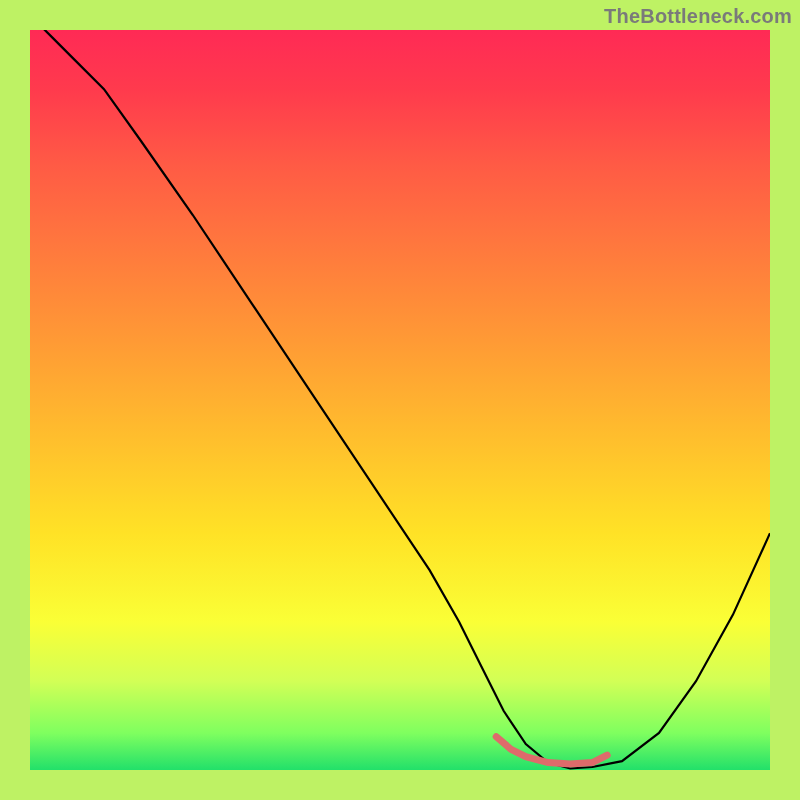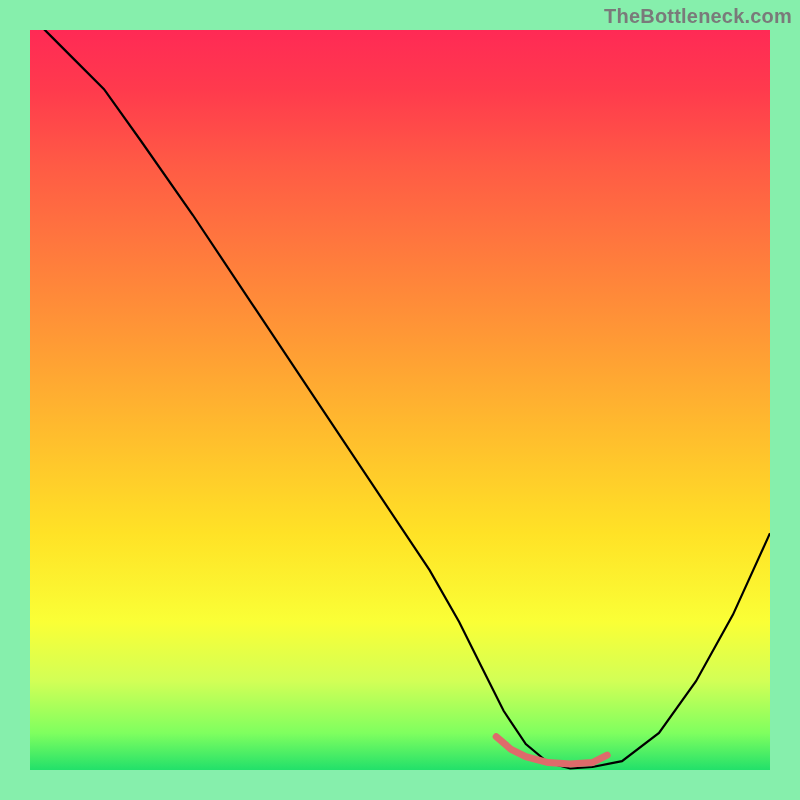--- a/index.html
+++ b/index.html
@@ -8,21 +8,21 @@
     width: 800px;
     height: 800px;
     background: #000;
     overflow: hidden;
     font-family: Arial, Helvetica, sans-serif;
   }
   .stage {
     position: relative;
     width: 800px;
     height: 800px;
-    background: #86efac;
+    background: #bef264;
   }
   .plot-area {
     position: absolute;
     left: 30px;
     top: 30px;
     width: 740px;
     height: 740px;
     
     background: linear-gradient(
       to bottom,

